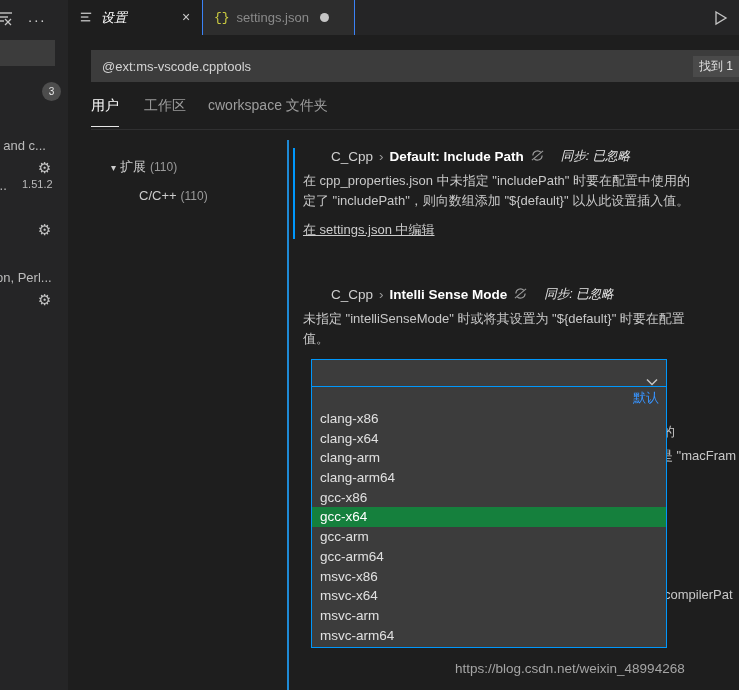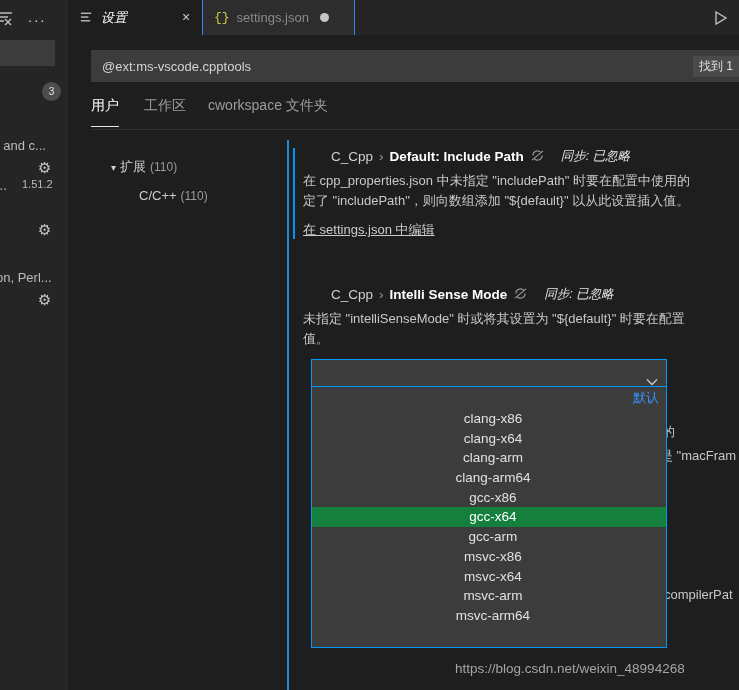--- a/index.html
+++ b/index.html
@@ -183,21 +183,20 @@
     position: relative; height: 22px;
   }
   .dd-default {
     position: absolute; right: 7px; top: 2px;
     color: #3794ff; font-size: 13px; padding-left: 28px;
   }
   .dd-opt {
     height: 19.7px; line-height: 19.7px;
     color: #e0e0e0; font-size: 13.5px; padding-left: 8px;
     white-space: nowrap;
-    text-align: center;
   }
   .dd-opt.selected { background: #15803d; color: #ffffff; }
 
   
   .bg-frag {
     position: absolute; color: #c8c8c8; font-size: 13px; white-space: nowrap;
   }
 
   .watermark {
     position: absolute; left: 455px; top: 661px;
@@ -356,20 +355,21 @@
     <div class="dd-head">
       <span class="dd-default">默认</span>
     </div>
     <div class="dd-opt">clang-x86</div>
     <div class="dd-opt">clang-x64</div>
     <div class="dd-opt">clang-arm</div>
     <div class="dd-opt">clang-arm64</div>
     <div class="dd-opt">gcc-x86</div>
     <div class="dd-opt selected">gcc-x64</div>
     <div class="dd-opt">gcc-arm</div>
+    <div class="dd-opt">gcc-arm64</div>
     <div class="dd-opt">msvc-x86</div>
     <div class="dd-opt">msvc-x64</div>
     <div class="dd-opt">msvc-arm</div>
     <div class="dd-opt">msvc-arm64</div>
   </div>
 
   <div class="watermark">https://blog.csdn.net/weixin_48994268</div>
 
 </div>
 

